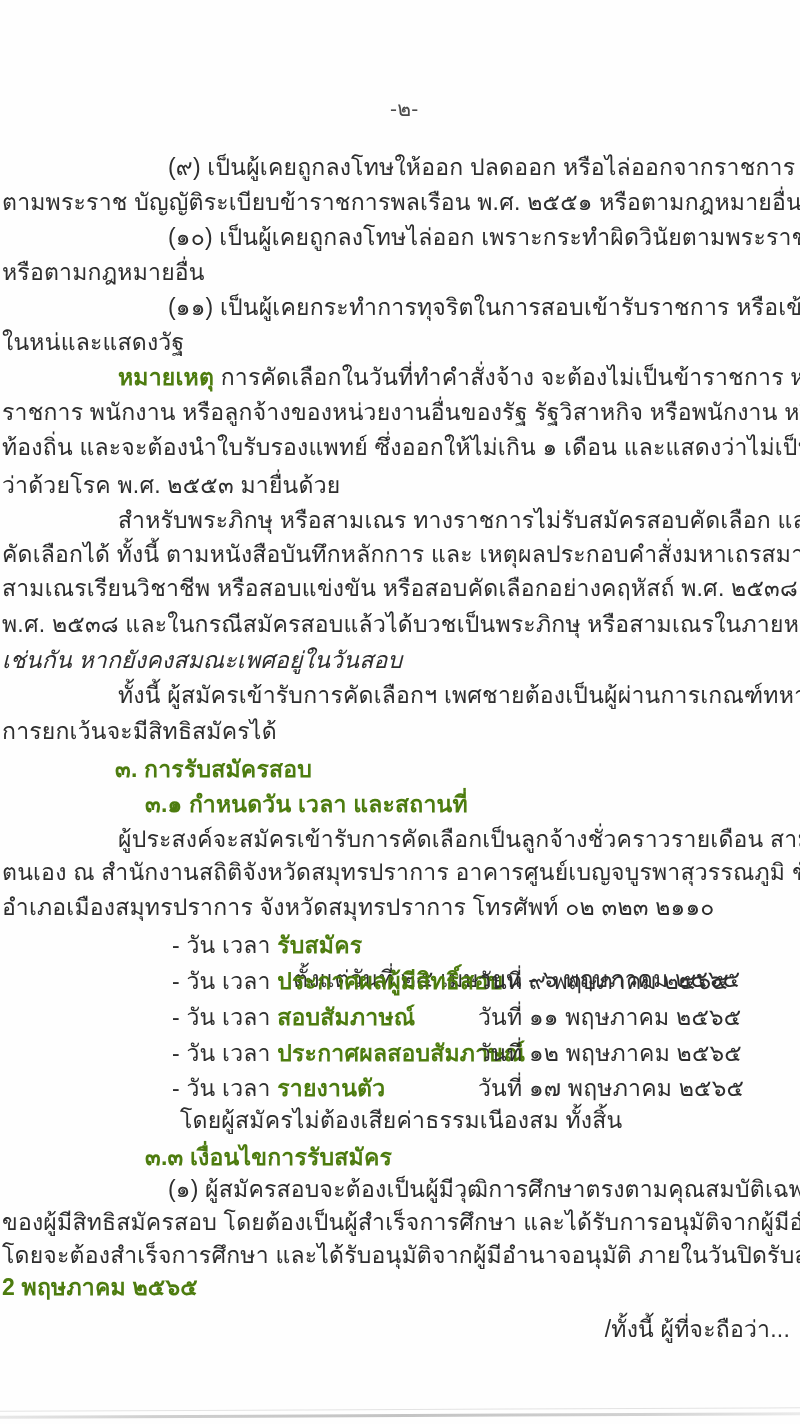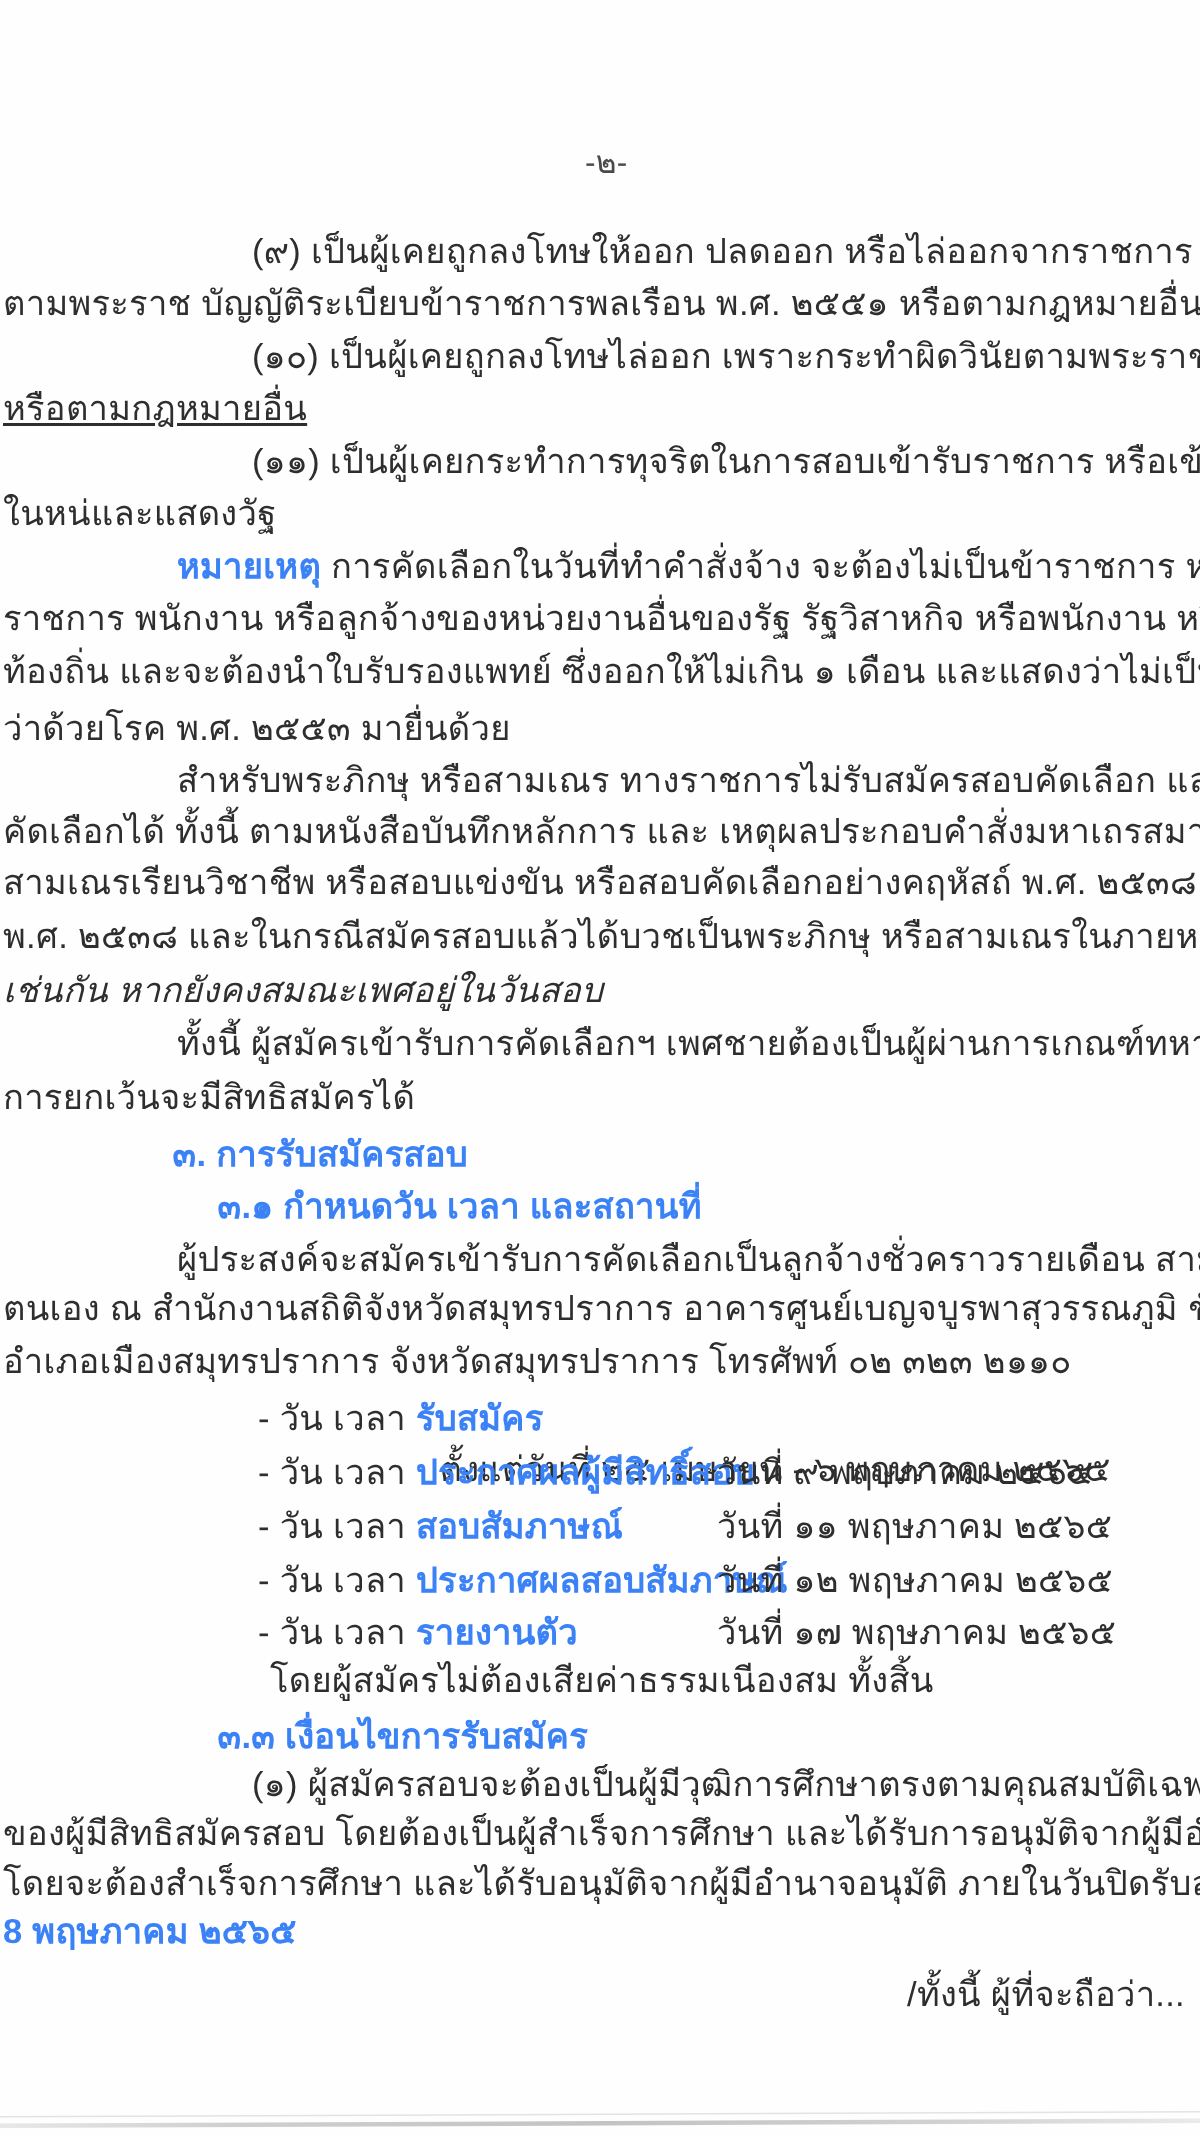--- a/index.html
+++ b/index.html
@@ -23,21 +23,21 @@
     color: #2e2e2e;
     letter-spacing: 0.2px;
   }
   .run {
     position: absolute;
     top: 0;
     white-space: nowrap;
   }
   .seg-b {
     font-weight: 700;
-    color: #3b82f6;
+    color: #4d7c0f;
   }
   .page-number-line {
     font-size: 21px;
     color: #4a4a4a;
   }
   .scan-edge {
     position: absolute;
     left: -10px;
     width: 820px;
     height: 3px;
@@ -66,21 +66,21 @@
       <div class="line" style="top: 150px; left: 0px; width: 800px;">
         <span class="run" style="left: 168px;"><span>(๙) เป็นผู้เคยถูกลงโทษให้ออก ปลดออก หรือไล่ออกจากราชการ เพราะกระทำผิดวินัย</span></span>
       </div>
       <div class="line" style="top: 185px; left: 0px; width: 800px;">
         <span class="run" style="left: 2px;"><span>ตามพระราช บัญญัติระเบียบข้าราชการพลเรือน พ.ศ. ๒๕๕๑ หรือตามกฎหมายอื่น</span></span>
       </div>
       <div class="line" style="top: 220px; left: 0px; width: 800px;">
         <span class="run" style="left: 168px;"><span>(๑๐) เป็นผู้เคยถูกลงโทษไล่ออก เพราะกระทำผิดวินัยตามพระราชบัญญัตินี้</span></span>
       </div>
       <div class="line" style="top: 255px; left: 0px; width: 800px;">
-        <span class="run" style="left: 2px; text-decoration: underline;"><span>หรือตามกฎหมายอื่น</span></span>
+        <span class="run" style="left: 2px;"><span>หรือตามกฎหมายอื่น</span></span>
       </div>
       <div class="line" style="top: 290px; left: 0px; width: 800px;">
         <span class="run" style="left: 168px;"><span>(๑๑) เป็นผู้เคยกระทำการทุจริตในการสอบเข้ารับราชการ หรือเข้าปฏิบัติงาน</span></span>
       </div>
       <div class="line" style="top: 325px; left: 0px; width: 800px;">
         <span class="run" style="left: 2px;"><span>ในหน่และแสดงวัฐ</span></span>
       </div>
       <div class="line" style="top: 360px; left: 0px; width: 800px;">
         <span class="run" style="left: 118px;"><span class="seg-b">หมายเหตุ</span><span>  การคัดเลือกในวันที่ทำคำสั่งจ้าง จะต้องไม่เป็นข้าราชการ หรือลูกจ้างของส่วน</span></span>
       </div>
@@ -158,21 +158,21 @@
       <div class="line" style="top: 1172px; left: 0px; width: 800px;">
         <span class="run" style="left: 168px;"><span>(๑) ผู้สมัครสอบจะต้องเป็นผู้มีวุฒิการศึกษาตรงตามคุณสมบัติเฉพาะสำหรับตำแหน่ง</span></span>
       </div>
       <div class="line" style="top: 1205px; left: 0px; width: 800px;">
         <span class="run" style="left: 2px;"><span>ของผู้มีสิทธิสมัครสอบ โดยต้องเป็นผู้สำเร็จการศึกษา และได้รับการอนุมัติจากผู้มีอำนาจอนุมัติ</span></span>
       </div>
       <div class="line" style="top: 1238px; left: 0px; width: 800px;">
         <span class="run" style="left: 2px;"><span>โดยจะต้องสำเร็จการศึกษา และได้รับอนุมัติจากผู้มีอำนาจอนุมัติ ภายในวันปิดรับสมัครสอบ คือวันที่</span></span>
       </div>
       <div class="line" style="top: 1270px; left: 0px; width: 800px;">
-        <span class="run" style="left: 2px;"><span class="seg-b">8 พฤษภาคม ๒๕๖๕</span></span>
+        <span class="run" style="left: 2px;"><span class="seg-b">2 พฤษภาคม ๒๕๖๕</span></span>
       </div>
       <div class="line" style="top: 1312px; left: 0px; width: 800px;">
         <span class="run" style="right: 10px;"><span>/ทั้งนี้ ผู้ที่จะถือว่า...</span></span>
       </div>
     </div>
   <div class="scan-edge-faint"></div>
   <div class="scan-edge"></div>
 </div>
 
 </body></html>

